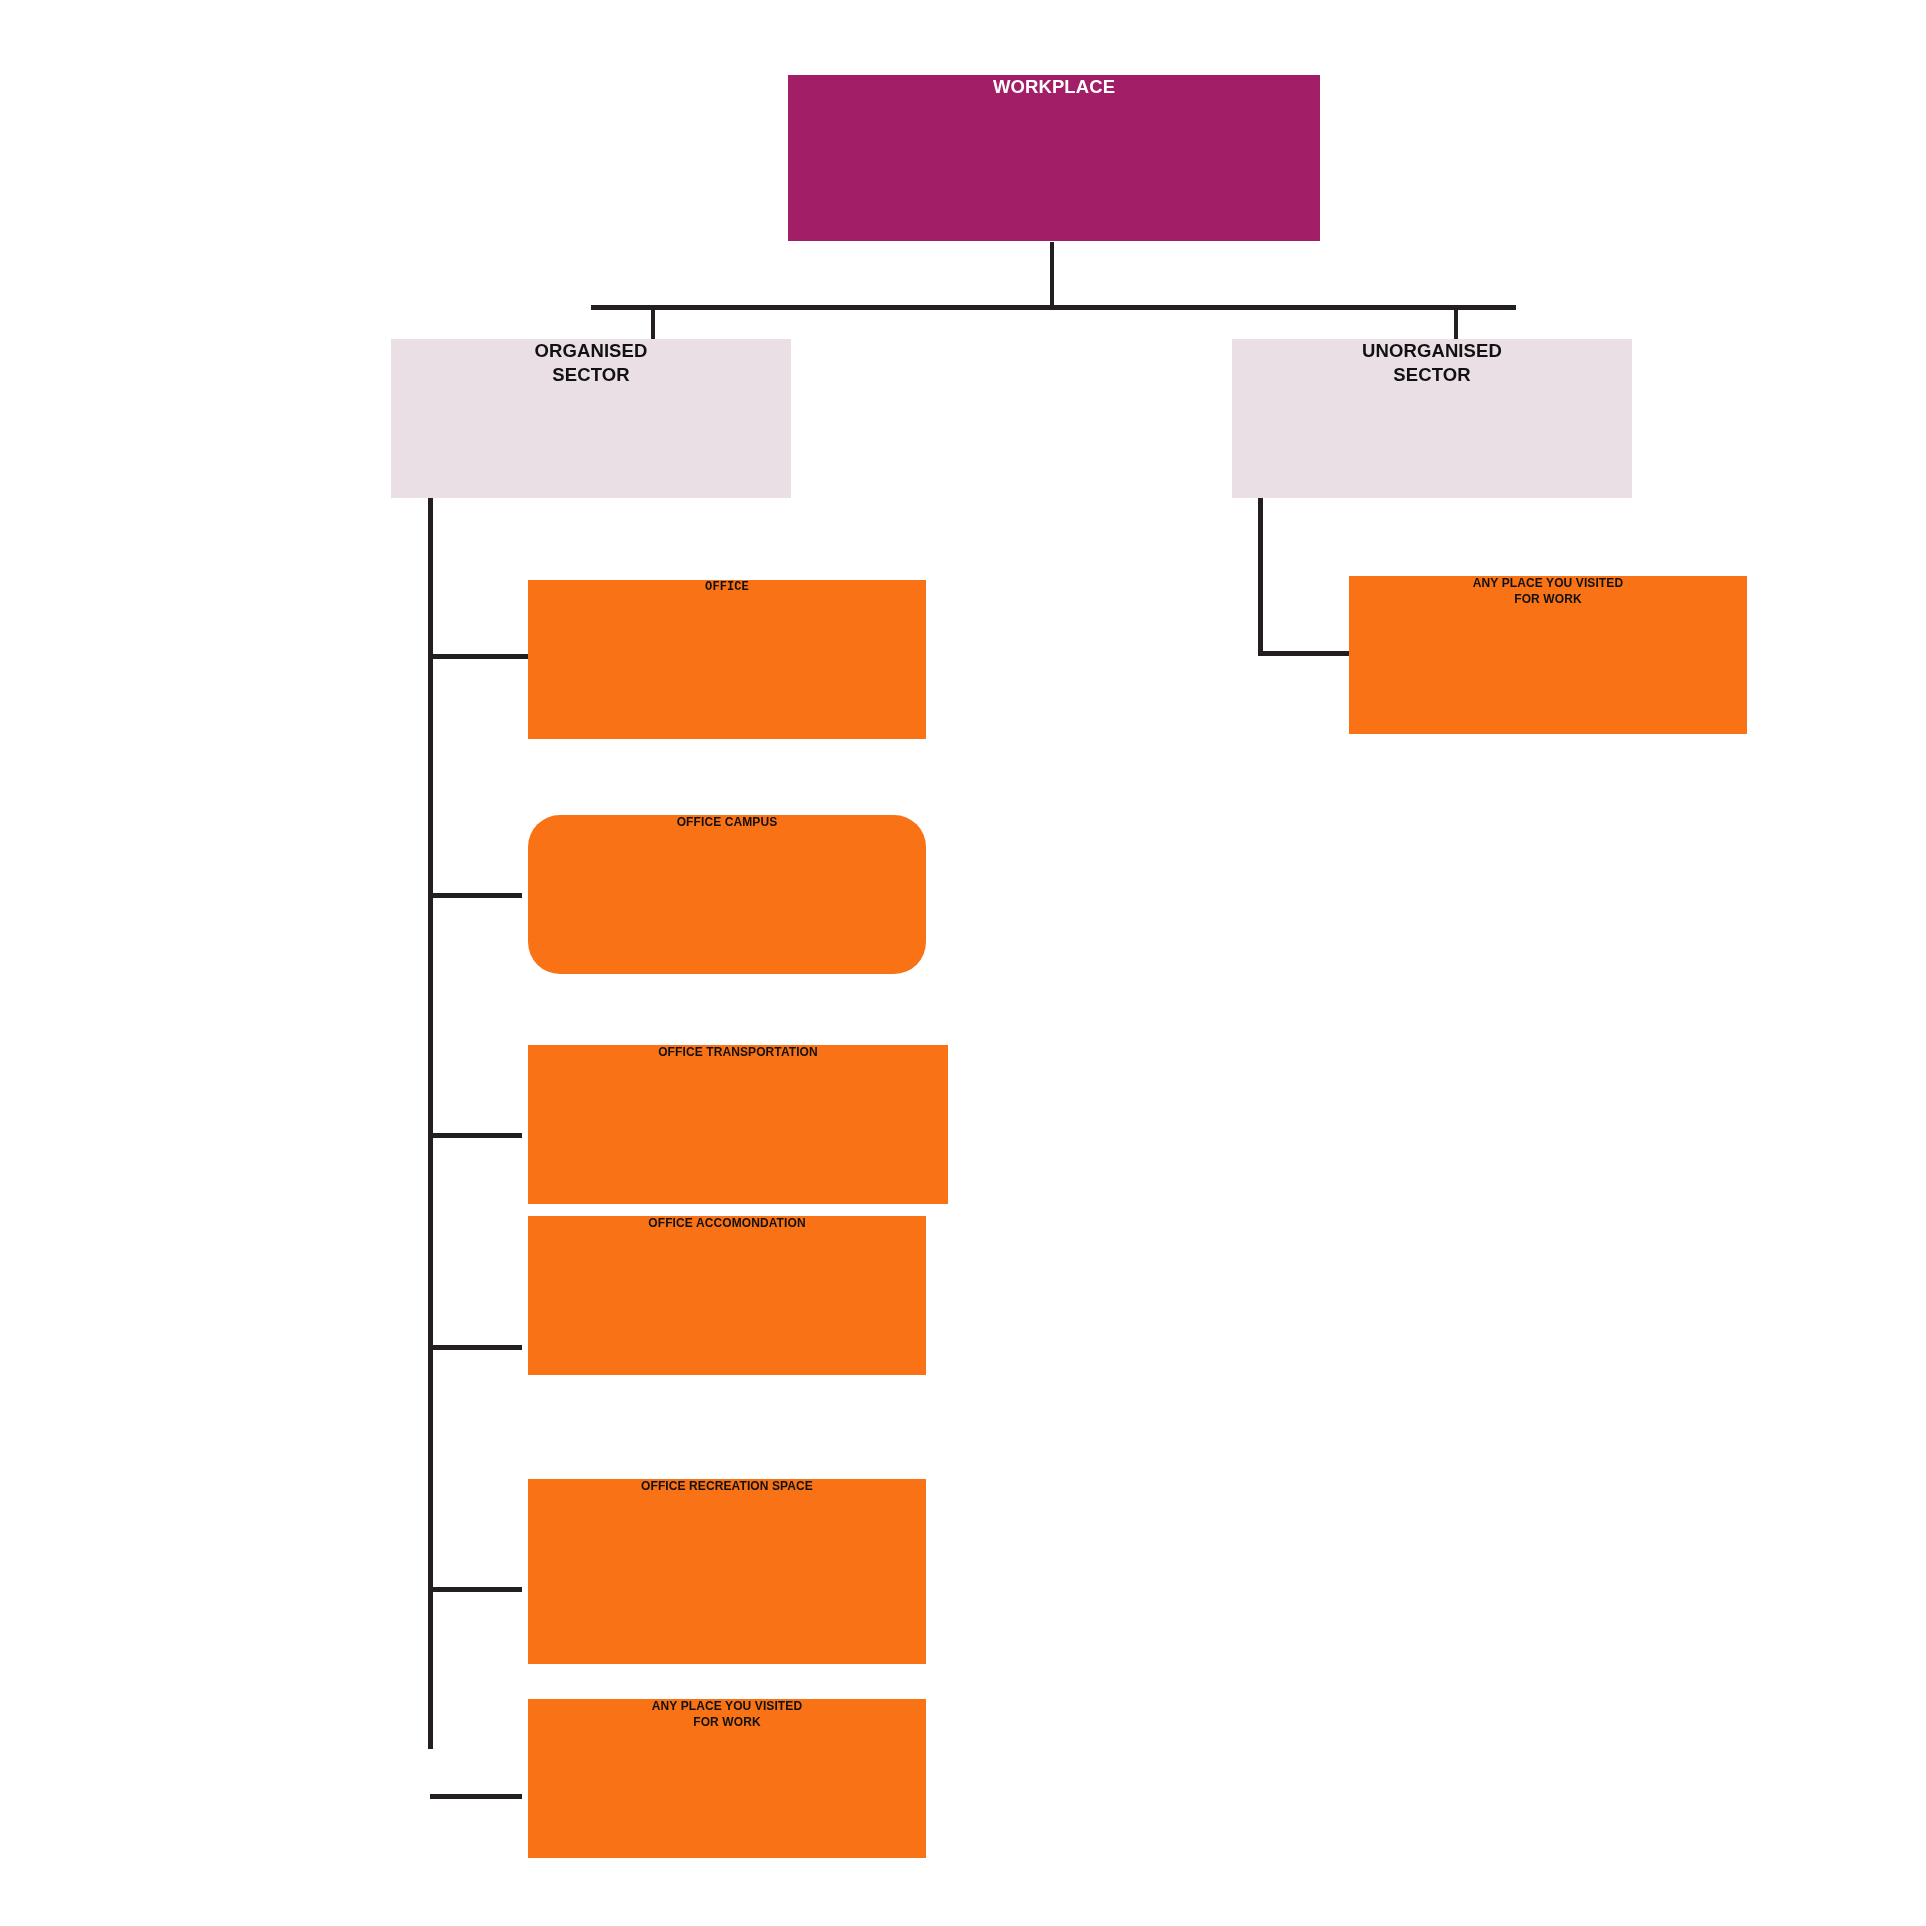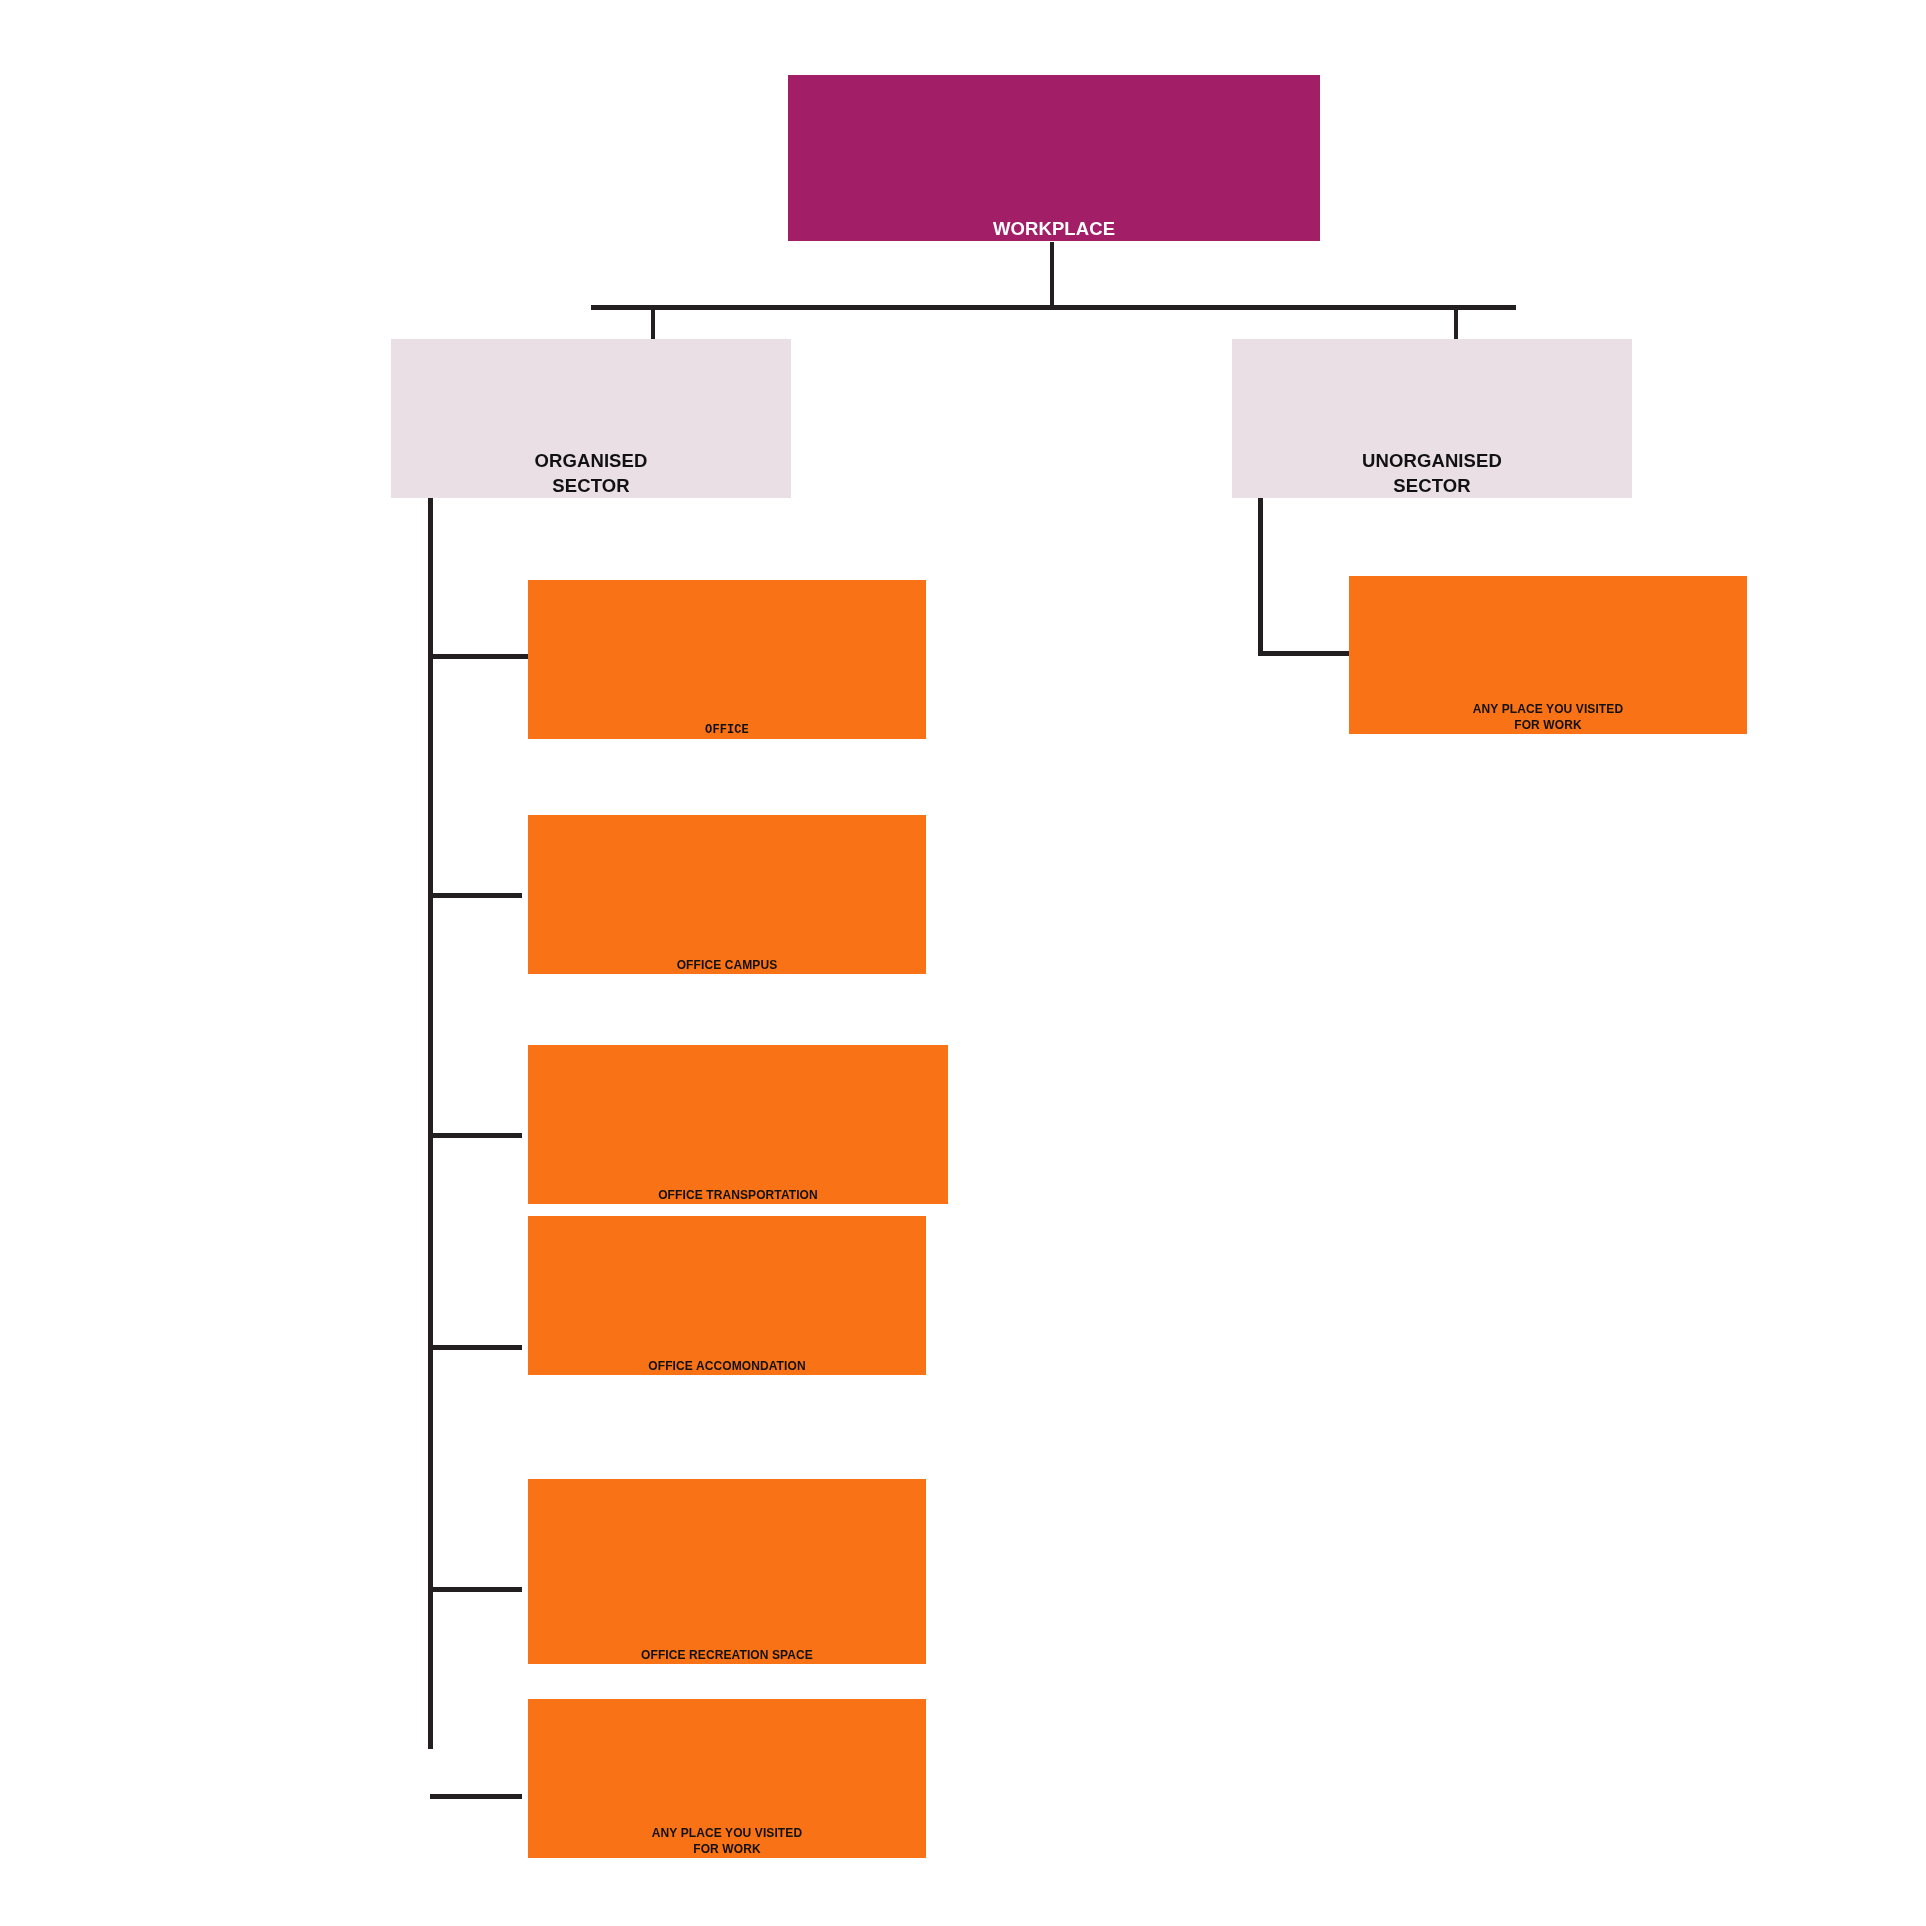--- a/index.html
+++ b/index.html
@@ -14,21 +14,21 @@
   #canvas {
     position: relative;
     width: 1926px;
     height: 1926px;
     background: #ffffff;
     overflow: hidden;
   }
   .node {
     position: absolute;
     display: flex;
-    align-items: flex-end;
+    align-items: flex-start;
     justify-content: center;
     text-align: center;
     box-sizing: border-box;
     font-weight: bold;
     letter-spacing: 0.1px;
     line-height: 1.32;
   }
   .node-root {
     background: #A21E67;
     color: #ffffff;
@@ -79,21 +79,21 @@
   <div class="conn" style="left:430px; top:893px; width:92px; height:4.6px;"></div>
   <div class="conn" style="left:430px; top:1133px; width:92px; height:4.6px;"></div>
   <div class="conn" style="left:430px; top:1345px; width:92px; height:4.6px;"></div>
   <div class="conn" style="left:430px; top:1587px; width:92px; height:4.6px;"></div>
   <div class="conn" style="left:430px; top:1794px; width:92px; height:4.6px;"></div>
 
   <div class="node node-leaf" style="left:528px; top:580px; width:398px; height:159px;font-family:Liberation Mono, monospace;">
     <span class="node-label">OFFICE</span>
   </div>
 
-  <div class="node node-leaf" style="left:528px; top:815px; width:398px; height:159px;">
+  <div class="node node-leaf" style="left:528px; top:815px; width:398px; height:159px;border-radius:32px;">
     <span class="node-label">OFFICE CAMPUS</span>
   </div>
 
   <div class="node node-leaf" style="left:528px; top:1045px; width:420px; height:159px;">
     <span class="node-label">OFFICE TRANSPORTATION</span>
   </div>
 
   <div class="node node-leaf" style="left:528px; top:1216px; width:398px; height:159px;">
     <span class="node-label">OFFICE ACCOMONDATION</span>
   </div>

